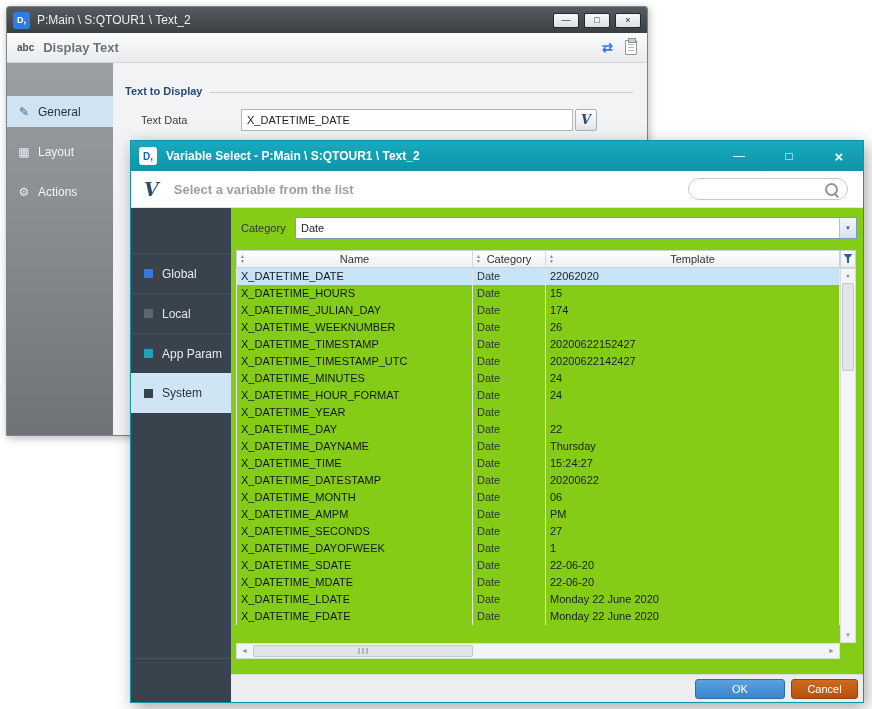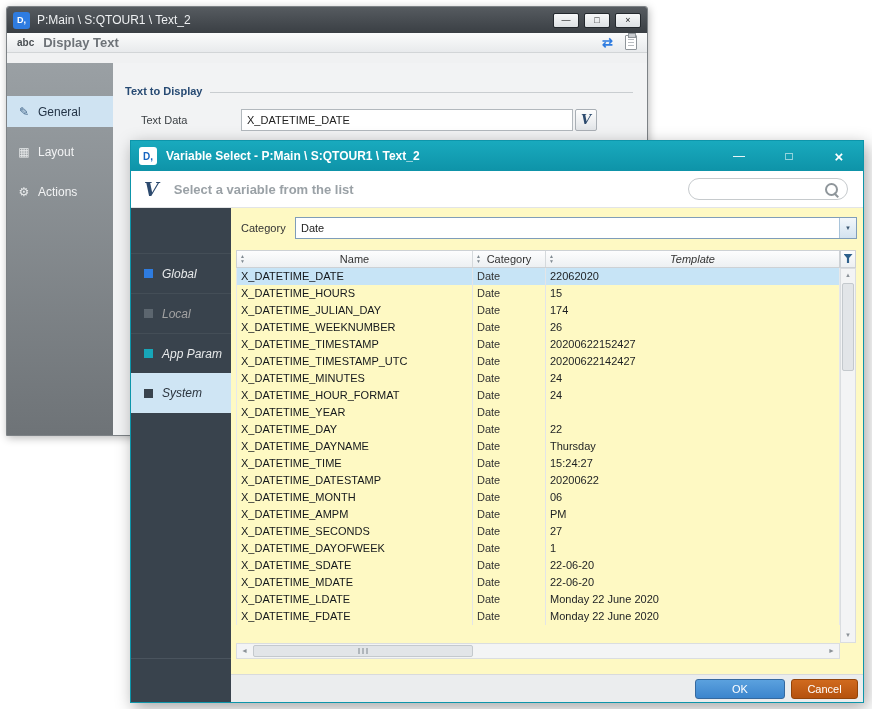--- a/index.html
+++ b/index.html
@@ -12,21 +12,21 @@
     box-shadow:1px 2px 8px rgba(0,0,0,.28); }
   .bw-titlebar { height:26px; background:linear-gradient(#565b60,#3a3f44);
     display:flex; align-items:center; padding:0 6px; border-radius:2px 2px 0 0; }
   .bw-logo { width:17px; height:17px; background:#2f7ce0; border-radius:3px; color:#fff;
     font-size:9px; font-weight:bold; display:flex; align-items:center; justify-content:center; flex:none; }
   .bw-title { color:#eef0f2; font-size:12px; margin-left:7px; flex:1; white-space:nowrap; overflow:hidden; }
   .bw-ctrls { display:flex; gap:5px; margin-left:auto; }
   .bw-btn { width:26px; height:15px; background:linear-gradient(#f7f8f9,#dde1e4);
     border:1px solid #23282d; border-radius:2px; font-size:9px; line-height:12px;
     text-align:center; color:#1c1e20; cursor:default; }
-  .bw-toolbar { height:20px; background:linear-gradient(#fbfcfc,#e8eaec);
+  .bw-toolbar { height:30px; background:linear-gradient(#fbfcfc,#e8eaec);
     border-bottom:1px solid #d2d5d7; display:flex; align-items:center; padding:0 10px; }
   .abc-icon { font-size:10px; font-weight:bold; color:#4a4f53; }
   .bw-tool-title { font-size:13px; font-weight:bold; color:#6e7378; margin-left:9px; flex:1; }
   .var-icon { font-size:13px; font-weight:bold; color:#2f7ce0; margin-right:12px; }
   .clip-icon { width:12px; height:15px; border:1px solid #8f959a; background:#fff;
     position:relative; border-radius:1px; }
   .clip-icon::before { content:""; position:absolute; top:-3px; left:2px; width:6px; height:3px;
     background:#c9ccd0; border:1px solid #8f959a; }
   .clip-icon::after { content:""; position:absolute; left:2px; top:3px; width:6px; height:1px;
     background:#b9bdc1; box-shadow:0 3px 0 #b9bdc1, 0 6px 0 #b9bdc1; }
@@ -73,42 +73,42 @@
   .mag { position:absolute; right:8px; top:4px; width:14px; height:14px; }
   .mag::before { content:""; position:absolute; left:0; top:0; width:9px; height:9px;
     border:2px solid #8f969b; border-radius:50%; }
   .mag::after { content:""; position:absolute; left:9px; top:9px; width:6px; height:2px;
     background:#8f969b; transform:rotate(45deg); transform-origin:left center; }
   .dlg-content { position:absolute; top:67px; left:0; right:0; bottom:0; display:flex; }
 
   
   .dlg-sidebar { width:100px; background:#39434d; position:relative; padding-top:45px; flex:none; }
   .side-item { height:40px; display:flex; align-items:center; padding-left:13px; font-size:12px;
-    color:#e8eaeb; border-top:1px solid rgba(255,255,255,.06); cursor:default;font-style:italic; }
+    color:#e8eaeb; border-top:1px solid rgba(255,255,255,.06); cursor:default; }
   .side-item:last-child { border-bottom:1px solid rgba(255,255,255,.06); }
   .side-item.selected { background:#cfe5f4; color:#2b343d; }
-  .side-item.disabled { color:#a3a3a3; }
+  .side-item.disabled { color:#e5e5e5; }
   .side-sq { width:9px; height:9px; margin-right:9px; flex:none; }
   .side-divider { position:absolute; left:0; right:0; bottom:43px; height:1px; background:#4a545e; }
 
   
-  .dlg-main { flex:1; position:relative; background:#fef9c3; }
+  .dlg-main { flex:1; position:relative; background:#84cc16; }
   .cat-label { position:absolute; left:10px; top:14px; font-size:11px; color:#333; }
   .cat-dd { position:absolute; left:64px; top:9px; width:562px; height:22px;
     border:1px solid #7f9db9; background:#fff; display:flex; align-items:stretch; cursor:default; }
   .cat-value { flex:1; font-size:11px; padding-left:5px; color:#222; display:flex; align-items:center; }
   .dd-btn { width:17px; background:linear-gradient(#f2f7fb,#d3e3f0); border-left:1px solid #a9c4da;
     display:flex; align-items:center; justify-content:center; font-size:6px; color:#3e5a74; }
 
   
   .tbl-head { position:absolute; left:5px; top:42px; width:604px; height:18px; display:flex;
     background:linear-gradient(#fdfdfe,#edf0f2); border:1px solid #cdd1d5; }
   .th { position:relative; font-size:11px; color:#333; line-height:16px; text-align:center;
     border-right:1px solid #d5d9dc; cursor:default; }
-  .th-name { width:236px; } .th-cat { width:73px; } .th-tpl { flex:1; border-right:none;font-style:italic; }
+  .th-name { width:236px; } .th-cat { width:73px; } .th-tpl { flex:1; border-right:none; }
   .sort { position:absolute; left:3px; top:3px; display:flex; flex-direction:column;
     align-items:center; font-size:5px; line-height:5px; color:#808a92; }
   .filter-btn { position:absolute; left:609px; top:42px; width:16px; height:18px;
     background:linear-gradient(#fdfdfe,#edf0f2); border:1px solid #cdd1d5; cursor:default; }
   .funnel { width:9px; height:9px; margin:3px auto 0; background:#2e608c;
     clip-path:polygon(0 0,100% 0,62% 45%,62% 100%,38% 100%,38% 45%); }
   .tbl-body { position:absolute; left:5px; top:60px; width:604px;
     border-left:1px solid #e6e8ea; border-right:1px solid #e6e8ea; }
   .tbl-row { display:flex; height:17px; font-size:11px; cursor:default; }
   .tbl-row.selected-row { background:#c7e4f6; }

